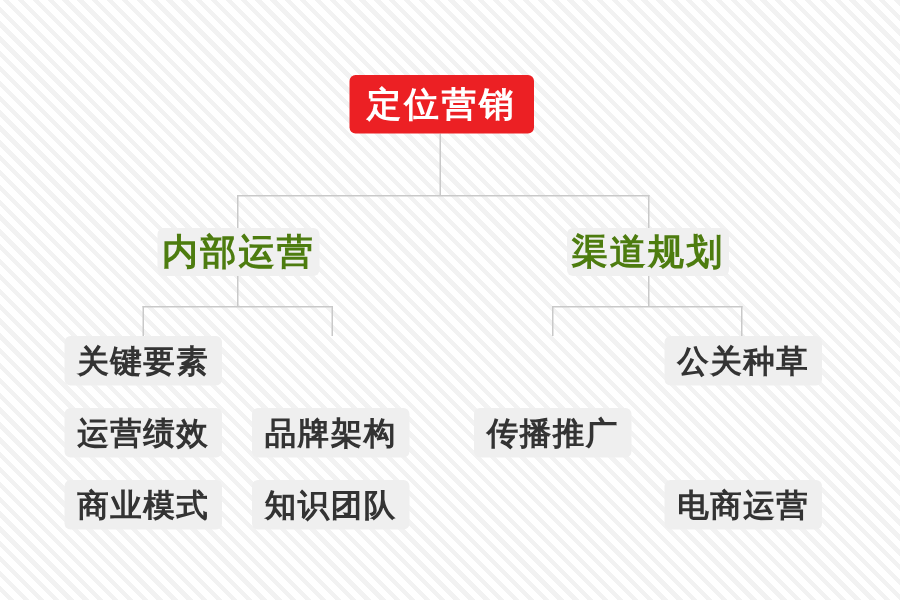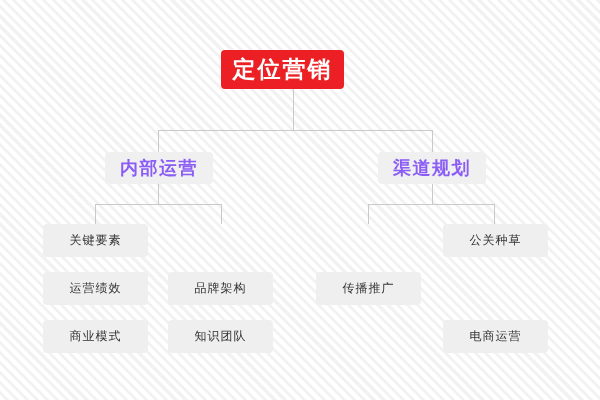--- a/index.html
+++ b/index.html
@@ -46,47 +46,47 @@
     white-space: nowrap;
     letter-spacing: 1px;
   }
 
   .node-root {
     background-color: #ec2024;
     color: #ffffff;
     border-radius: 4px;
     font-size: 23px;
     font-weight: bold;
-    left: 221px;
+    left: 233px;
     top: 50px;
     width: 123px;
     height: 39px;
     letter-spacing: 2px;
   }
 
   .node-branch {
     background-color: #f0f0f0;
-    color: #8b5cf6;
+    color: #4d7c0f;
     border-radius: 4px;
-    font-size: 18px;
+    font-size: 24px;
     font-weight: bold;
     width: 108px;
     height: 32px;
     top: 152px;
     letter-spacing: 1.5px;
   }
   .branch-left  { left: 105px; }
   .branch-right { left: 378px; }
 
   .node-leaf {
     background-color: #efefef;
     color: #333333;
     border-radius: 4px;
-    font-size: 12px;
-    font-weight: normal;
+    font-size: 21px;
+    font-weight: bold;
     width: 105px;
     height: 33px;
     letter-spacing: 1px;
     text-align: right;
   }
 
   
   .col-1 { left: 43px; }
   .col-2 { left: 168px; }
   .col-3 { left: 316px; }

